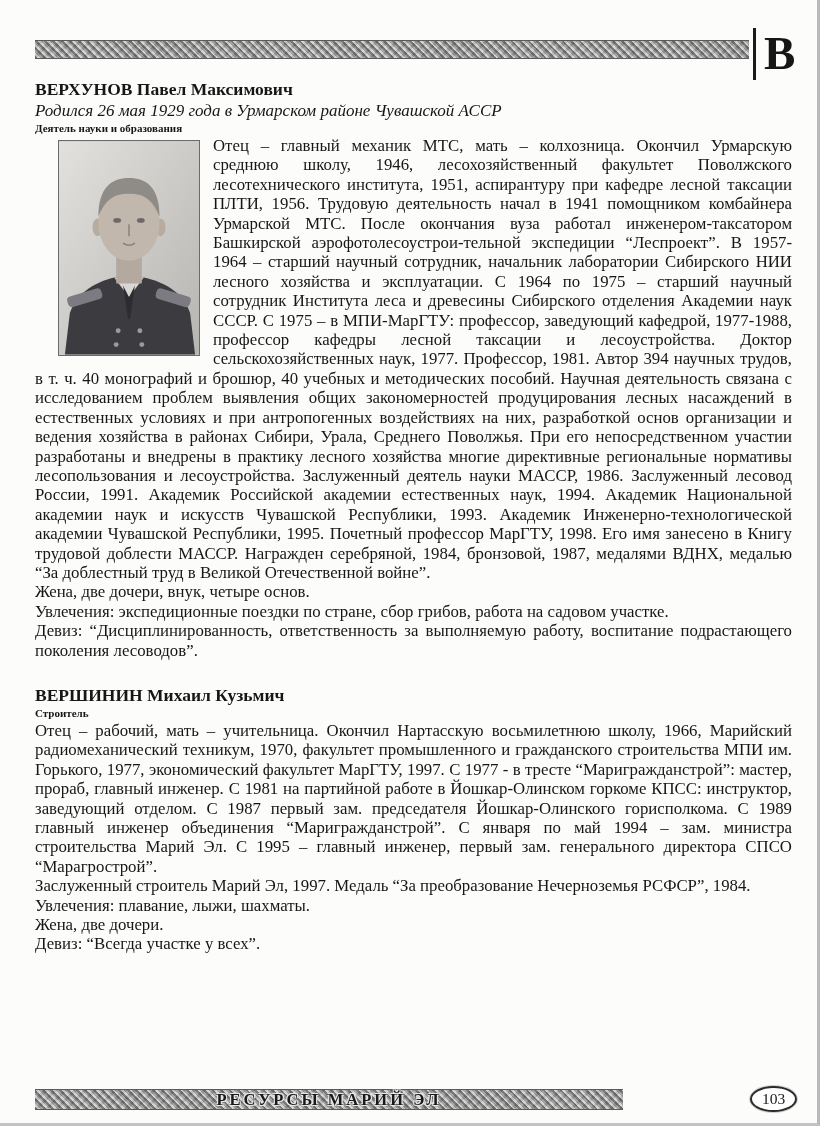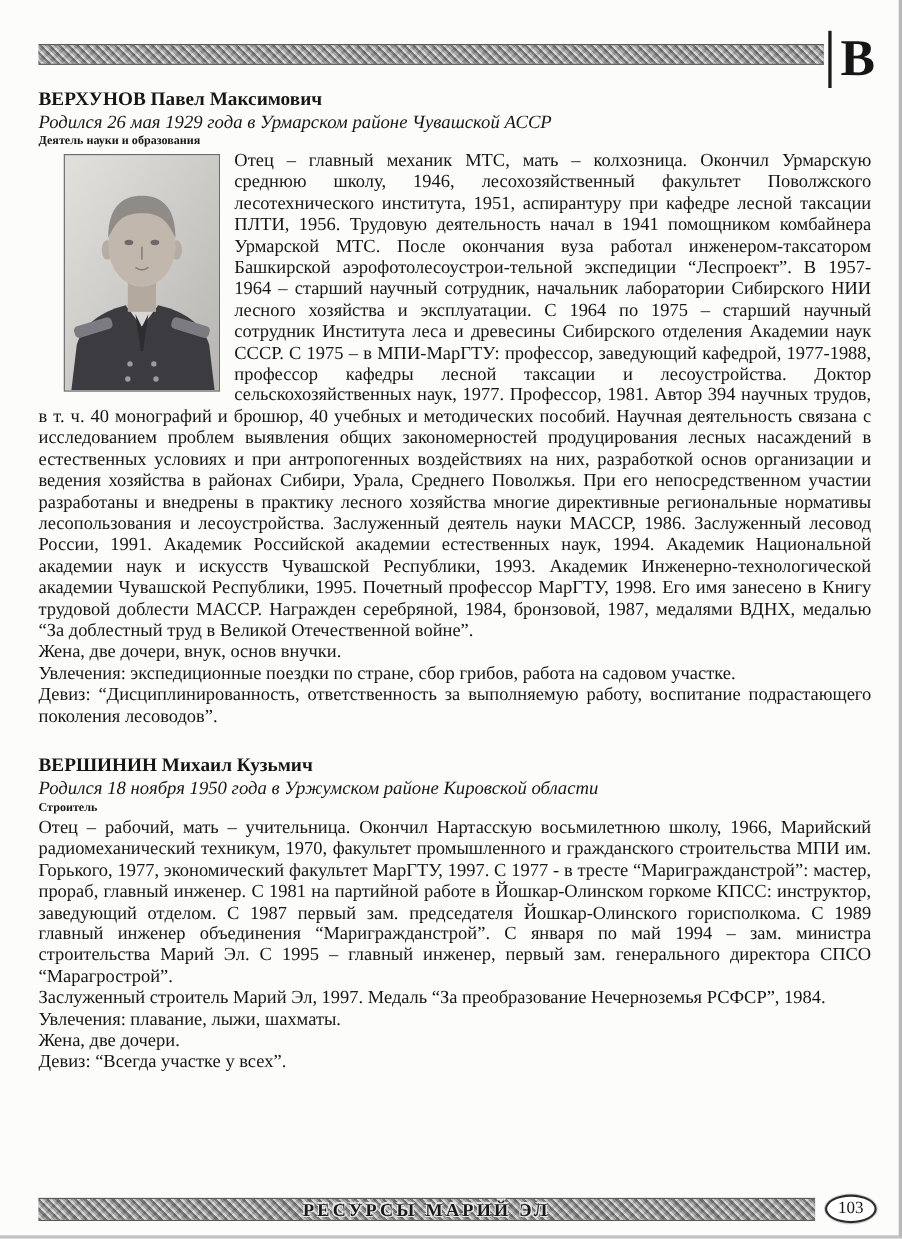--- a/index.html
+++ b/index.html
@@ -31,21 +31,21 @@
   .entry p.text { font-size:16.8px; line-height:19.4px; text-align:justify; }
   .entry-2 { margin-top:25px; }
   .photo {
     float:left; width:142px; height:216px; margin:4px 13px 3px 23px;
     border:1px solid #6b6b6b; background:#cfccc8;
   }
   .photo svg { display:block; }
   .bio-wrap::after { content:""; display:block; clear:both; }
   
   .footer-band {
-    position:absolute; left:35px; top:1089px; width:706px; height:21px;
+    position:absolute; left:35px; top:1089px; width:588px; height:21px;
     display:flex; align-items:center; justify-content:center;
   }
   .footer-title {
     font-weight:bold; font-size:16.5px; letter-spacing:3px; color:#191919;
     text-shadow: 1px 1px 0 #e8e8e8, -1px -1px 0 #e8e8e8, 1px -1px 0 #e8e8e8, -1px 1px 0 #e8e8e8;
   }
   .page-number-oval {
     position:absolute; top:1086px; right:20px; width:47px; height:26px;
     background:#ffffff; border:2px solid #2b2b2b; border-radius:50%;
     display:flex; align-items:center; justify-content:center;
@@ -93,28 +93,27 @@
             <path d="M71 84 L71 96 M65 103 C69 106 73 106 77 103" stroke="#8a8078" stroke-width="1.5" fill="none"></path>
             <circle cx="60" cy="192" r="2.5" fill="#9a9aa1"></circle>
               <circle cx="82" cy="192" r="2.5" fill="#9a9aa1"></circle>
             <circle cx="58" cy="206" r="2.5" fill="#9a9aa1"></circle>
               <circle cx="84" cy="206" r="2.5" fill="#9a9aa1"></circle>
           </svg>
         </div>
         <p class="text">Отец – главный механик МТС, мать – колхозница. Окончил Урмарскую среднюю школу, 1946, лесохозяйственный факультет Поволжского лесотехнического института, 1951, аспирантуру при кафедре лесной таксации ПЛТИ, 1956. Трудовую деятельность начал в 1941 помощником комбайнера Урмарской МТС. После окончания вуза работал инженером-таксатором Башкирской аэрофотолесоустрои-тельной экспедиции “Леспроект”. В 1957-1964 – старший научный сотрудник, начальник лаборатории Сибирского НИИ лесного хозяйства и эксплуатации. С 1964 по 1975 – старший научный сотрудник Института леса и древесины Сибирского отделения Академии наук СССР. С 1975 – в МПИ-МарГТУ: профессор, заведующий кафедрой, 1977-1988, профессор кафедры лесной таксации и лесоустройства. Доктор сельскохозяйственных наук, 1977. Профессор, 1981. Автор 394 научных трудов, в т. ч. 40 монографий и брошюр, 40 учебных и методических пособий. Научная деятельность связана с исследованием проблем выявления общих закономерностей продуцирования лесных насаждений в естественных условиях и при антропогенных воздействиях на них, разработкой основ организации и ведения хозяйства в районах Сибири, Урала, Среднего Поволжья. При его непосредственном участии разработаны и внедрены в практику лесного хозяйства многие директивные региональные нормативы лесопользования и лесоустройства. Заслуженный деятель науки МАССР, 1986. Заслуженный лесовод России, 1991. Академик Российской академии естественных наук, 1994. Академик Национальной академии наук и искусств Чувашской Республики, 1993. Академик Инженерно-технологической академии Чувашской Республики, 1995. Почетный профессор МарГТУ, 1998. Его имя занесено в Книгу трудовой доблести МАССР. Награжден серебряной, 1984, бронзовой, 1987, медалями ВДНХ, медалью “За доблестный труд в Великой Отечественной войне”.</p>
       </div>
 
-      <p class="text">Жена, две дочери, внук, основ внучки.</p>
+      <p class="text">Жена, две дочери, внук, четыре основ.</p>
       <p class="text">Увлечения: экспедиционные поездки по стране, сбор грибов, работа на садовом участке.</p>
       <p class="text">Девиз: “Дисциплинированность, ответственность за выполняемую работу, воспитание подрастающего поколения лесоводов”.</p>
     </section>
 
     <section class="entry entry-2">
       <h2>ВЕРШИНИН Михаил Кузьмич</h2>
-      <p class="born">Родился 18 ноября 1950 года в Уржумском районе Кировской области</p>
       <p class="role">Строитель</p>
       <p class="text">Отец – рабочий, мать – учительница. Окончил Нартасскую восьмилетнюю школу, 1966, Марийский радиомеханический техникум, 1970, факультет промышленного и гражданского строительства МПИ им. Горького, 1977, экономический факультет МарГТУ, 1997. С 1977 - в тресте “Маригражданстрой”: мастер, прораб, главный инженер. С 1981 на партийной работе в Йошкар-Олинском горкоме КПСС: инструктор, заведующий отделом. С 1987 первый зам. председателя Йошкар-Олинского горисполкома. С 1989 главный инженер объединения “Маригражданстрой”. С января по май 1994 – зам. министра строительства Марий Эл. С 1995 – главный инженер, первый зам. генерального директора СПСО “Марагрострой”.</p>
       <p class="text">Заслуженный строитель Марий Эл, 1997. Медаль “За преобразование Нечерноземья РСФСР”, 1984.</p>
       <p class="text">Увлечения: плавание, лыжи, шахматы.</p>
       <p class="text">Жена, две дочери.</p>
       <p class="text">Девиз: “Всегда участке у всех”.</p>
     </section>
 
   </div>
 

